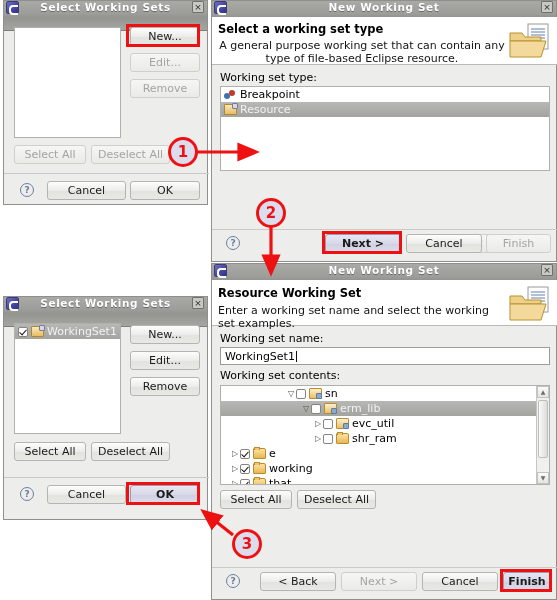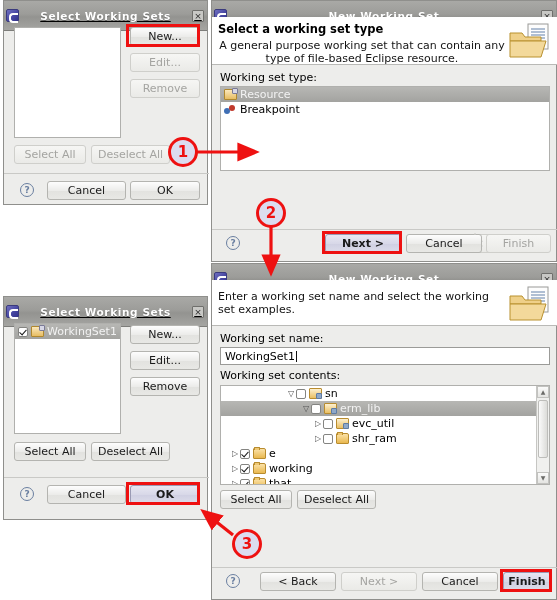--- a/index.html
+++ b/index.html
@@ -7,21 +7,21 @@
     width:557px;height:600px;position:relative;overflow:hidden;
     background:#ffffff;
     font-family:"DejaVu Sans","Liberation Sans",sans-serif;
     font-size:11px;color:#000;
   }
   
   .dlg{position:absolute;background:#ededeb;border:1px solid #8f8f8c;box-sizing:border-box;}
   .titlebar{
     height:30px;background:linear-gradient(to bottom,#a9a9a6 0%,#9c9c99 45%,#939390 55%,#a5a5a2 100%);
     border-bottom:1px solid #7d7d7a;
-    display:flex;align-items:center;position:relative;box-sizing:border-box;text-decoration:underline;
+    display:flex;align-items:flex-start;position:relative;box-sizing:border-box;
   }
   .titlebar .tb-title{
     flex:1;text-align:center;color:#ffffff;font-weight:bold;font-size:10.5px;
     letter-spacing:.6px;text-shadow:0 1px 0 rgba(0,0,0,.35);
     white-space:nowrap;overflow:hidden;
   }
   .eclipse-ico{
     width:13px;height:13px;margin-left:2px;border-radius:2px;flex:0 0 auto;
     background:linear-gradient(135deg,#6f6fbf 0%,#4b4ba6 50%,#33338c 100%);
     border:1px solid #3a3a7d;position:relative;box-sizing:border-box;
@@ -173,27 +173,27 @@
         <line x1="23" y1="18" x2="33" y2="18"></line>
       </g>
       <path d="M2 10 h12 l3 4 h16 v4 H2 Z" fill="#efd089" stroke="#b9912f"></path>
       <path d="M2 18 h36 l-5 16 H2 Z" fill="#f3d99b" stroke="#b9912f"></path>
     </svg>
   </div>
 
   <div style="position:absolute;left:8px;top:70px;font-size:11px;">Working set type:</div>
 
   <div class="pane" style="left:8px;top:85px;width:330px;height:85px;">
+    <div class="row">
+      <span class="ico-bp"></span>
+      <span>Breakpoint</span>
+    </div>
     <div class="row sel">
       <span class="ico-ws"></span>
       <span>Resource</span>
-    </div>
-    <div class="row">
-      <span class="ico-bp"></span>
-      <span>Breakpoint</span>
     </div>
   </div>
 
   <div class="sep" style="left:0px;top:228px;width:346px;"></div>
 
   <div class="help" style="position:absolute;left:14px;top:235px;">?</div>
   <div class="btn disabled" style="position:absolute;left:244px;top:233px;width:76px;height:19px;">&lt; Back</div>
   <div class="btn focus" style="position:absolute;left:113px;top:233px;width:76px;height:19px;">Next &gt;</div>
   <div class="btn" style="position:absolute;left:194px;top:233px;width:76px;height:19px;">Cancel</div>
   <div class="btn disabled" style="position:absolute;left:274px;top:233px;width:65px;height:19px;">Finish</div>
@@ -233,20 +233,21 @@
 <div class="hl" style="left:126px;top:482px;width:74px;height:23px;"></div>
 
 <div class="dlg" style="left:211px;top:263px;width:346px;height:337px;">
   <div class="titlebar">
     <div class="eclipse-ico"></div>
     <div class="tb-title">New Working Set</div>
     <div class="close-btn">×</div>
   </div>
 
   <div class="wiz-head" style="position:absolute;left:0;top:16px;width:346px;height:46px;padding:6px 8px 0 6px;">
+    <div class="wiz-title">Resource Working Set</div>
     <div class="wiz-desc" style="margin-top:4px;width:290px;">Enter a working set name and select the working set examples.</div>
     <svg class="wiz-banner-ico" viewBox="0 0 44 38">
       <rect x="20" y="1" width="20" height="25" fill="#fdfdfd" stroke="#9a9a97"></rect>
       <g stroke="#8ea4c0" stroke-width="1.4">
         <line x1="23" y1="6" x2="37" y2="6"></line>
           <line x1="23" y1="9" x2="37" y2="9"></line>
         <line x1="23" y1="12" x2="37" y2="12"></line>
           <line x1="23" y1="15" x2="37" y2="15"></line>
         <line x1="23" y1="18" x2="33" y2="18"></line>
       </g>

